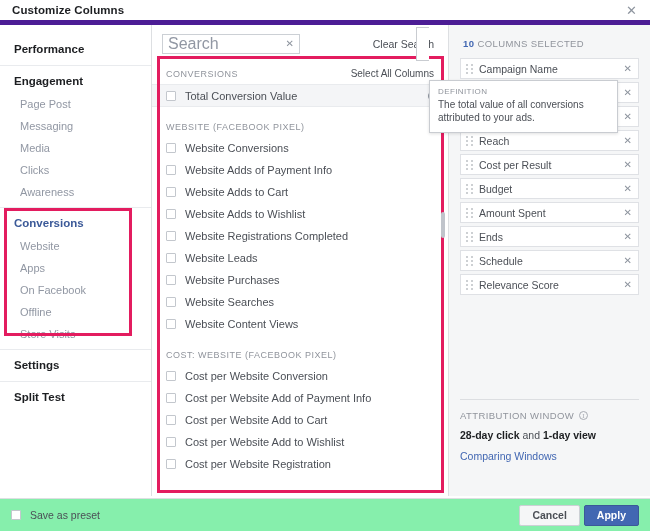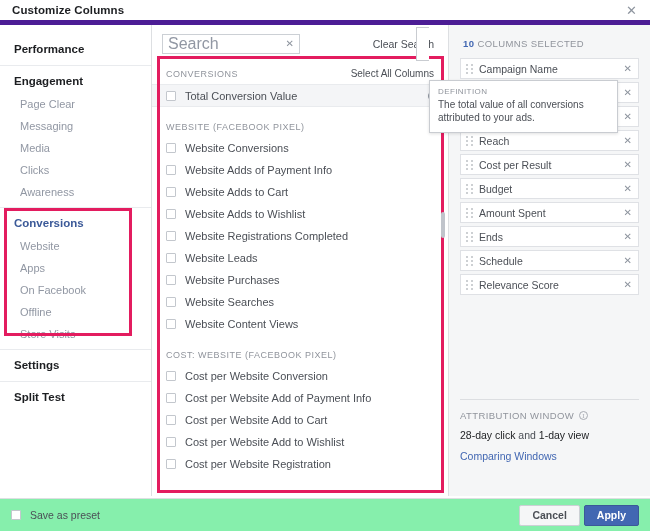--- a/index.html
+++ b/index.html
@@ -353,21 +353,21 @@
     margin-left: 5px;
     box-sizing: border-box;
     font-family: "Liberation Serif", serif;
     cursor: pointer;
   }
   .attr-value {
     font-size: 10.5px;
     color: #4b4f56;
     margin-top: 8px;
   }
-  .attr-value b { color: #1c1e21; font-weight: normal; }
+  .attr-value b { color: #1c1e21; font-weight: bold; }
   .attr-link {
     font-size: 10.5px;
     color: #4267b2;
     margin-top: 9px;
     cursor: pointer;
   }
 
   
   .footer {
     position: absolute;
@@ -426,21 +426,21 @@
 
 <div class="dialog-body">
 
   <div class="leftnav">
     <div class="nav-group-title">
       <span>Performance</span>
     </div>
     <div class="nav-group-title sep">
       <span>Engagement</span>
     </div>
-    <div class="nav-sub">Page Clear</div>
+    <div class="nav-sub">Page Post</div>
     <div class="nav-sub">Messaging</div>
     <div class="nav-sub">Media</div>
     <div class="nav-sub">Clicks</div>
     <div class="nav-sub">Awareness</div>
 
     <div class="nav-group-title sep active">
       <span>Conversions</span>
     </div>
     <div class="nav-sub">Website</div>
     <div class="nav-sub">Apps</div>

